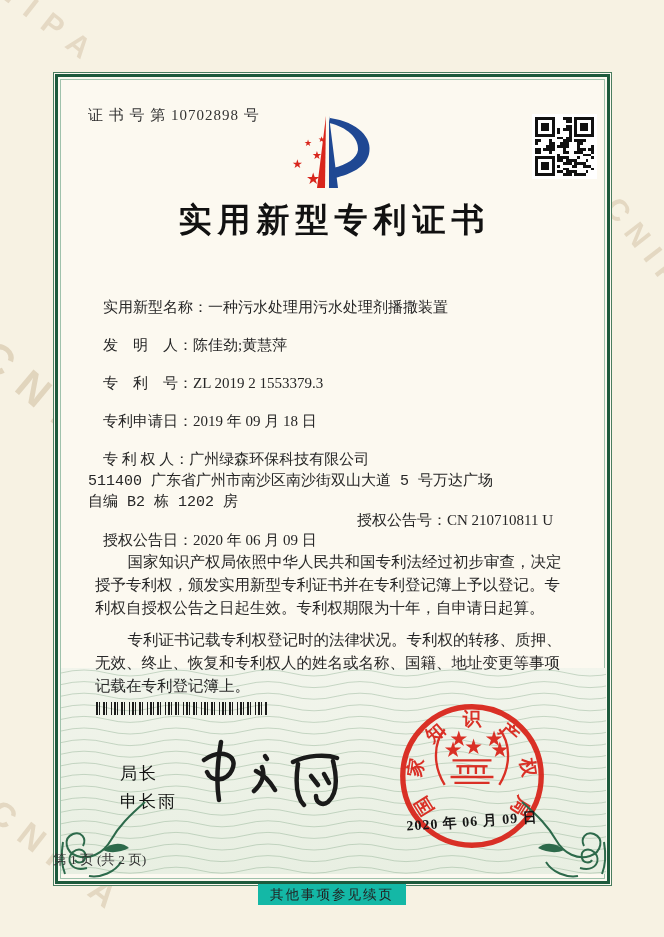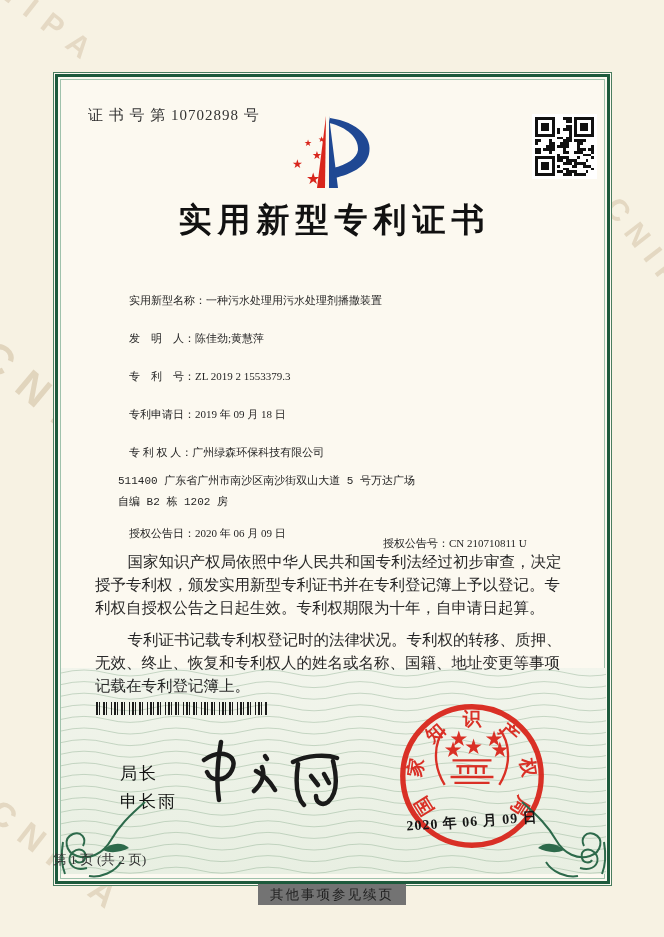--- a/index.html
+++ b/index.html
@@ -16,21 +16,21 @@
   .wm6{left:-24px;top:838px;font-size:34px;letter-spacing:12px;transform:rotate(38deg);color:rgba(204,184,152,.45);}
   
   .frame{position:absolute;left:53px;top:72px;width:557px;height:812px;
          border:1px solid #4a7d5f;background:#fcf9f0;z-index:2;}
   .frame-mid{position:absolute;inset:1px;border:3px solid #1d5a3c;}
   .frame-in{position:absolute;inset:2px;border:1px solid #9fc2ac;}
   .abs{position:absolute;z-index:3;}
   .certno{left:88px;top:106px;font-size:15px;letter-spacing:1px;color:#333;}
   .title{left:53px;top:198px;width:563px;text-align:center;font-size:33px;font-weight:bold;
          letter-spacing:6px;color:#111;}
-  .row{left:88px;font-size:11px;color:#262626;white-space:pre;margin-left:30px;}
+  .row{left:88px;font-size:15px;color:#262626;white-space:pre;}
   .row .lab{color:#262626;}
   .addr-wrap{display:flex;}
   .addr-lines div{line-height:21px;font-family:Liberation Mono, monospace;}
   .paras{left:86px;top:541px;width:496px;font-size:15.5px;line-height:23px;color:#282828;z-index:3;}
   .paras p{margin:9px;text-indent:2.1em;}
   
   .band{left:61px;top:668px;width:545px;height:206px;z-index:2;
         background:linear-gradient(#f2f5ec, #e8efe2);}
   .band svg{display:block;}
   .barcode{left:96px;top:702px;width:171px;height:13px;z-index:3;
@@ -40,21 +40,21 @@
   .signer{left:88px;font-size:17px;color:#141414;letter-spacing:2px;z-index:3;margin-left:32px;}
   .sig-svg{left:185px;top:726px;z-index:3;}
   .seal-svg{left:394px;top:698px;z-index:3;opacity:.95;}
   .seal-svg text{fill:#d9261c;font-size:19px;font-weight:bold;font-family:"Liberation Serif",serif;}
   .seal-date{left:394px;top:813px;width:156px;text-align:center;font-size:14px;font-weight:bold;
              color:#161616;transform:rotate(-4deg);z-index:4;letter-spacing:1px;}
   .flourish{z-index:3;}
   .flourish.right{transform:scaleX(-1);}
   .footer-page{left:53px;top:851px;width:557px;font-size:13.5px;color:#333;z-index:3;}
   .footer-note{left:0;top:886px;width:664px;text-align:center;z-index:3;font-size:13.5px;color:#222;}
-  .footer-note span{background:#737373;padding:3px 12px;letter-spacing:2px;}
+  .footer-note span{background:#14b8a6;padding:3px 12px;letter-spacing:2px;}
   .qr{left:532px;top:114px;width:59px;height:59px;background:#fff;padding:3px;z-index:3;}
   .logo{left:276px;top:110px;z-index:3;}
   .logo text,.emblem-star{font-family:"DejaVu Sans",sans-serif;}
 </style>
 </head>
 <body>
 
 <div class="page">
 
   <div class="wm wm1">CNIPA</div>
@@ -229,21 +229,21 @@
   </div>
   <div class="abs row addr-wrap" style="top:471px">
     <span class="addr-lines" style="white-space:normal;">
       <div>511400 广东省广州市南沙区南沙街双山大道 5 号万达广场</div>
       <div>自编 B2 栋 1202 房</div>
     </span>
   </div>
   <div class="abs row" style="top:514px">
     <span class="lab">授权公告日：</span><span>2020 年 06 月 09 日</span>
   </div>
-  <div class="abs row" style="top:524px;left:342px">
+  <div class="abs row" style="top:494px;left:342px">
     <span class="lab">授权公告号：</span><span>CN 210710811 U</span>
   </div>
 
   <div class="abs paras">
     <p>国家知识产权局依照中华人民共和国专利法经过初步审查，决定授予专利权，颁发实用新型专利证书并在专利登记簿上予以登记。专利权自授权公告之日起生效。专利权期限为十年，自申请日起算。</p>
     <p>专利证书记载专利权登记时的法律状况。专利权的转移、质押、无效、终止、恢复和专利权人的姓名或名称、国籍、地址变更等事项记载在专利登记簿上。</p>
   </div>
 
   <div class="abs band">
     <svg width="545" height="206" viewBox="0 0 545 206">

